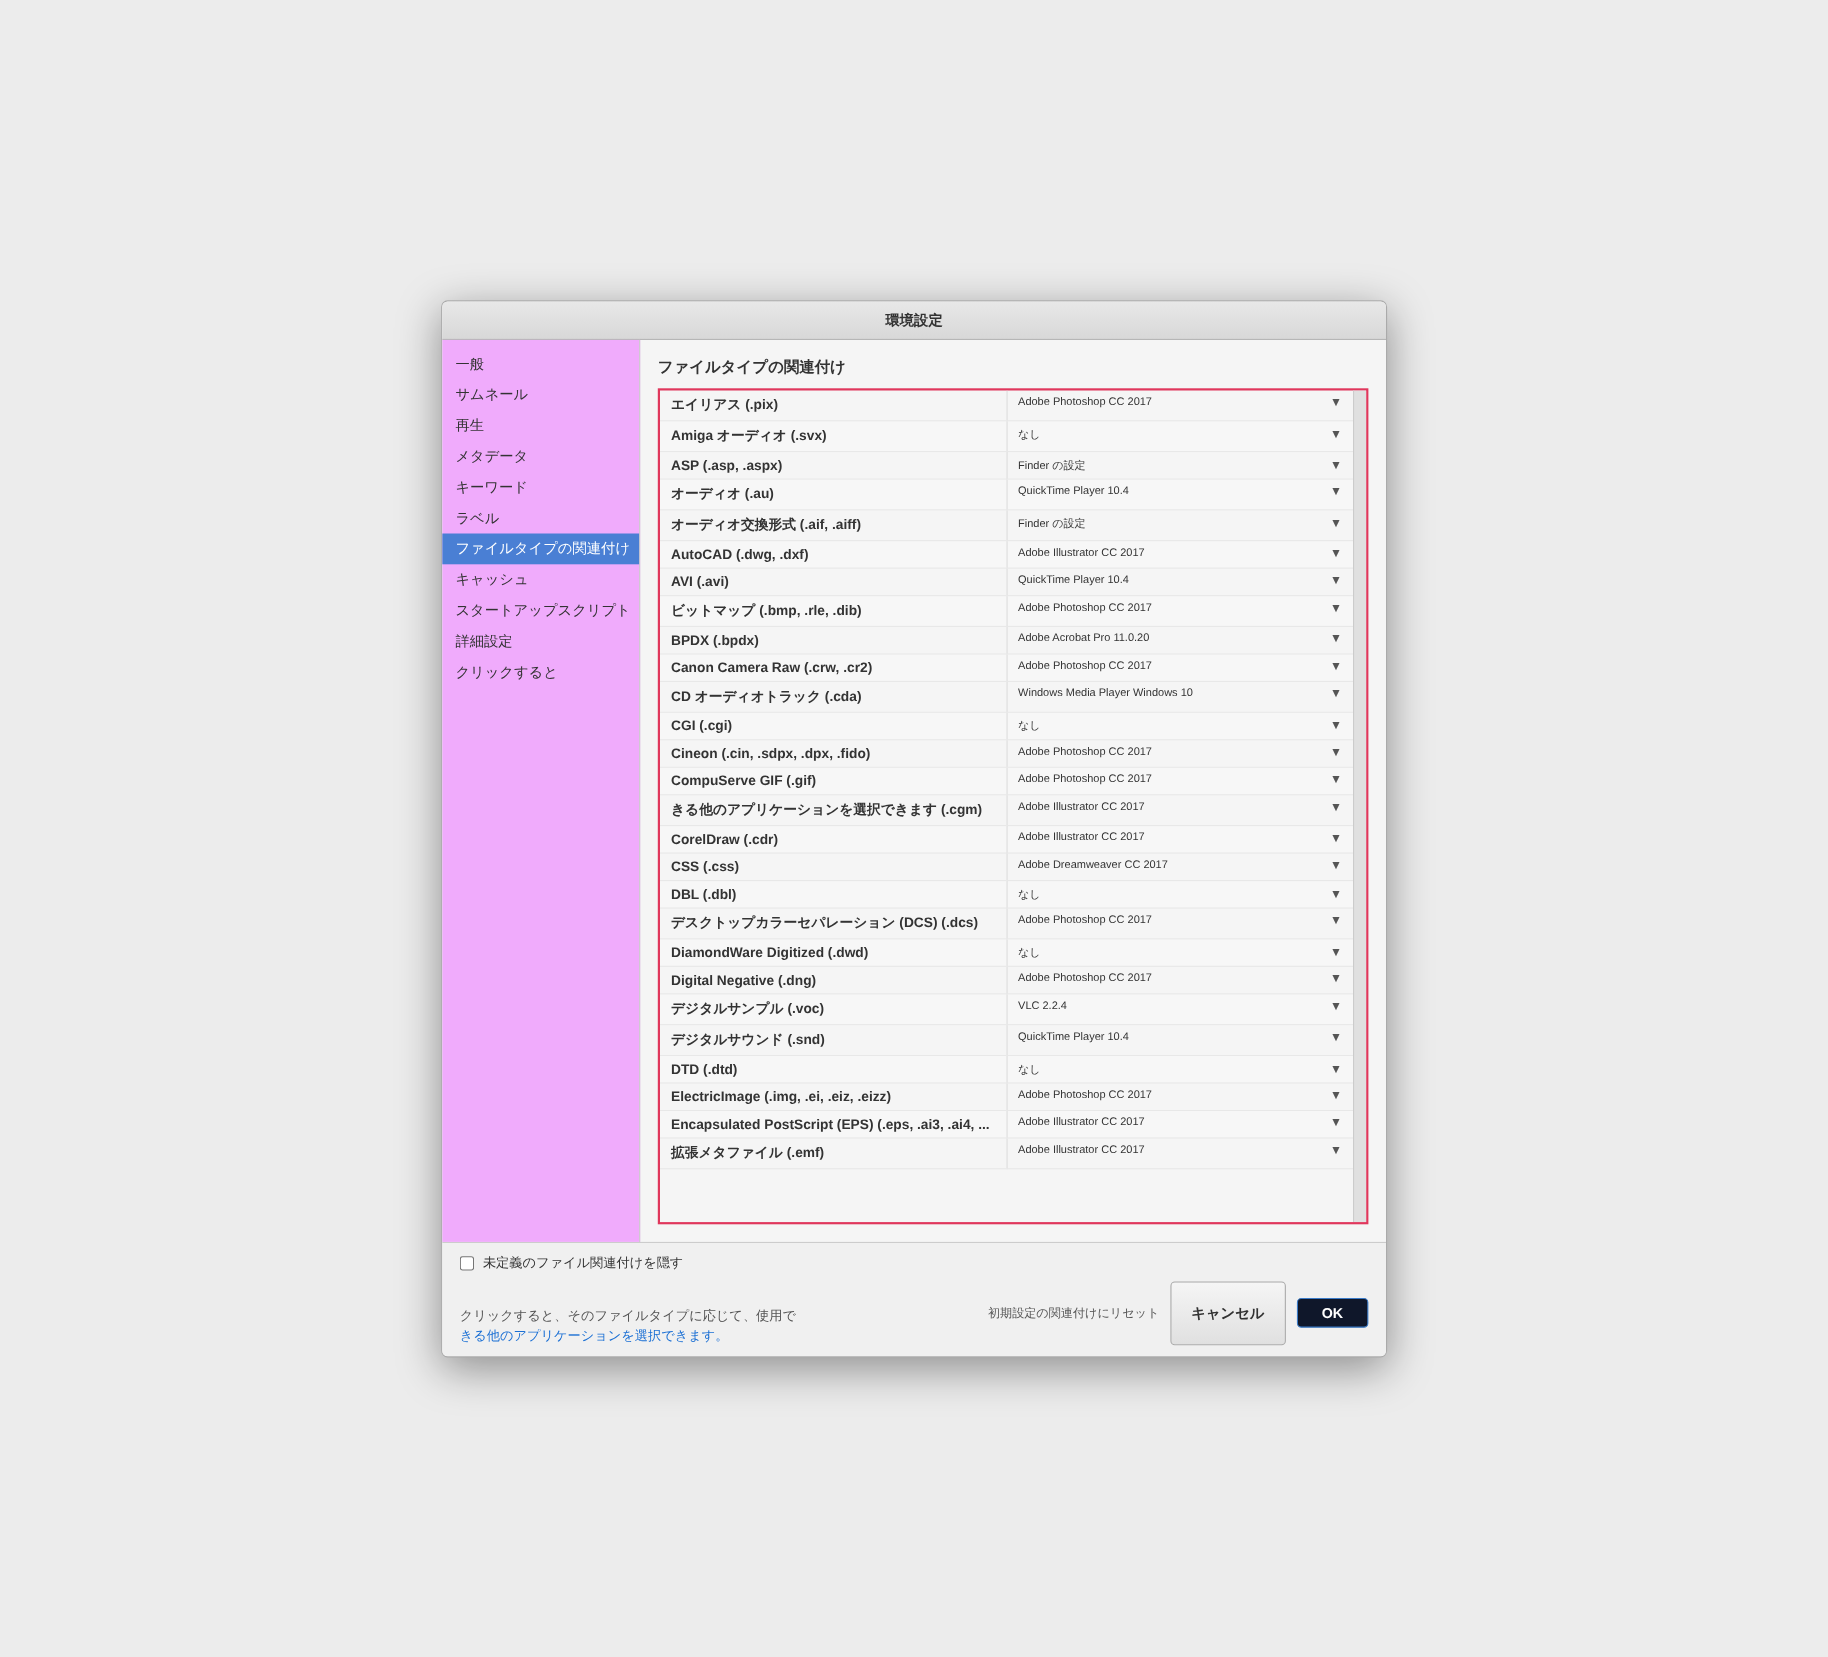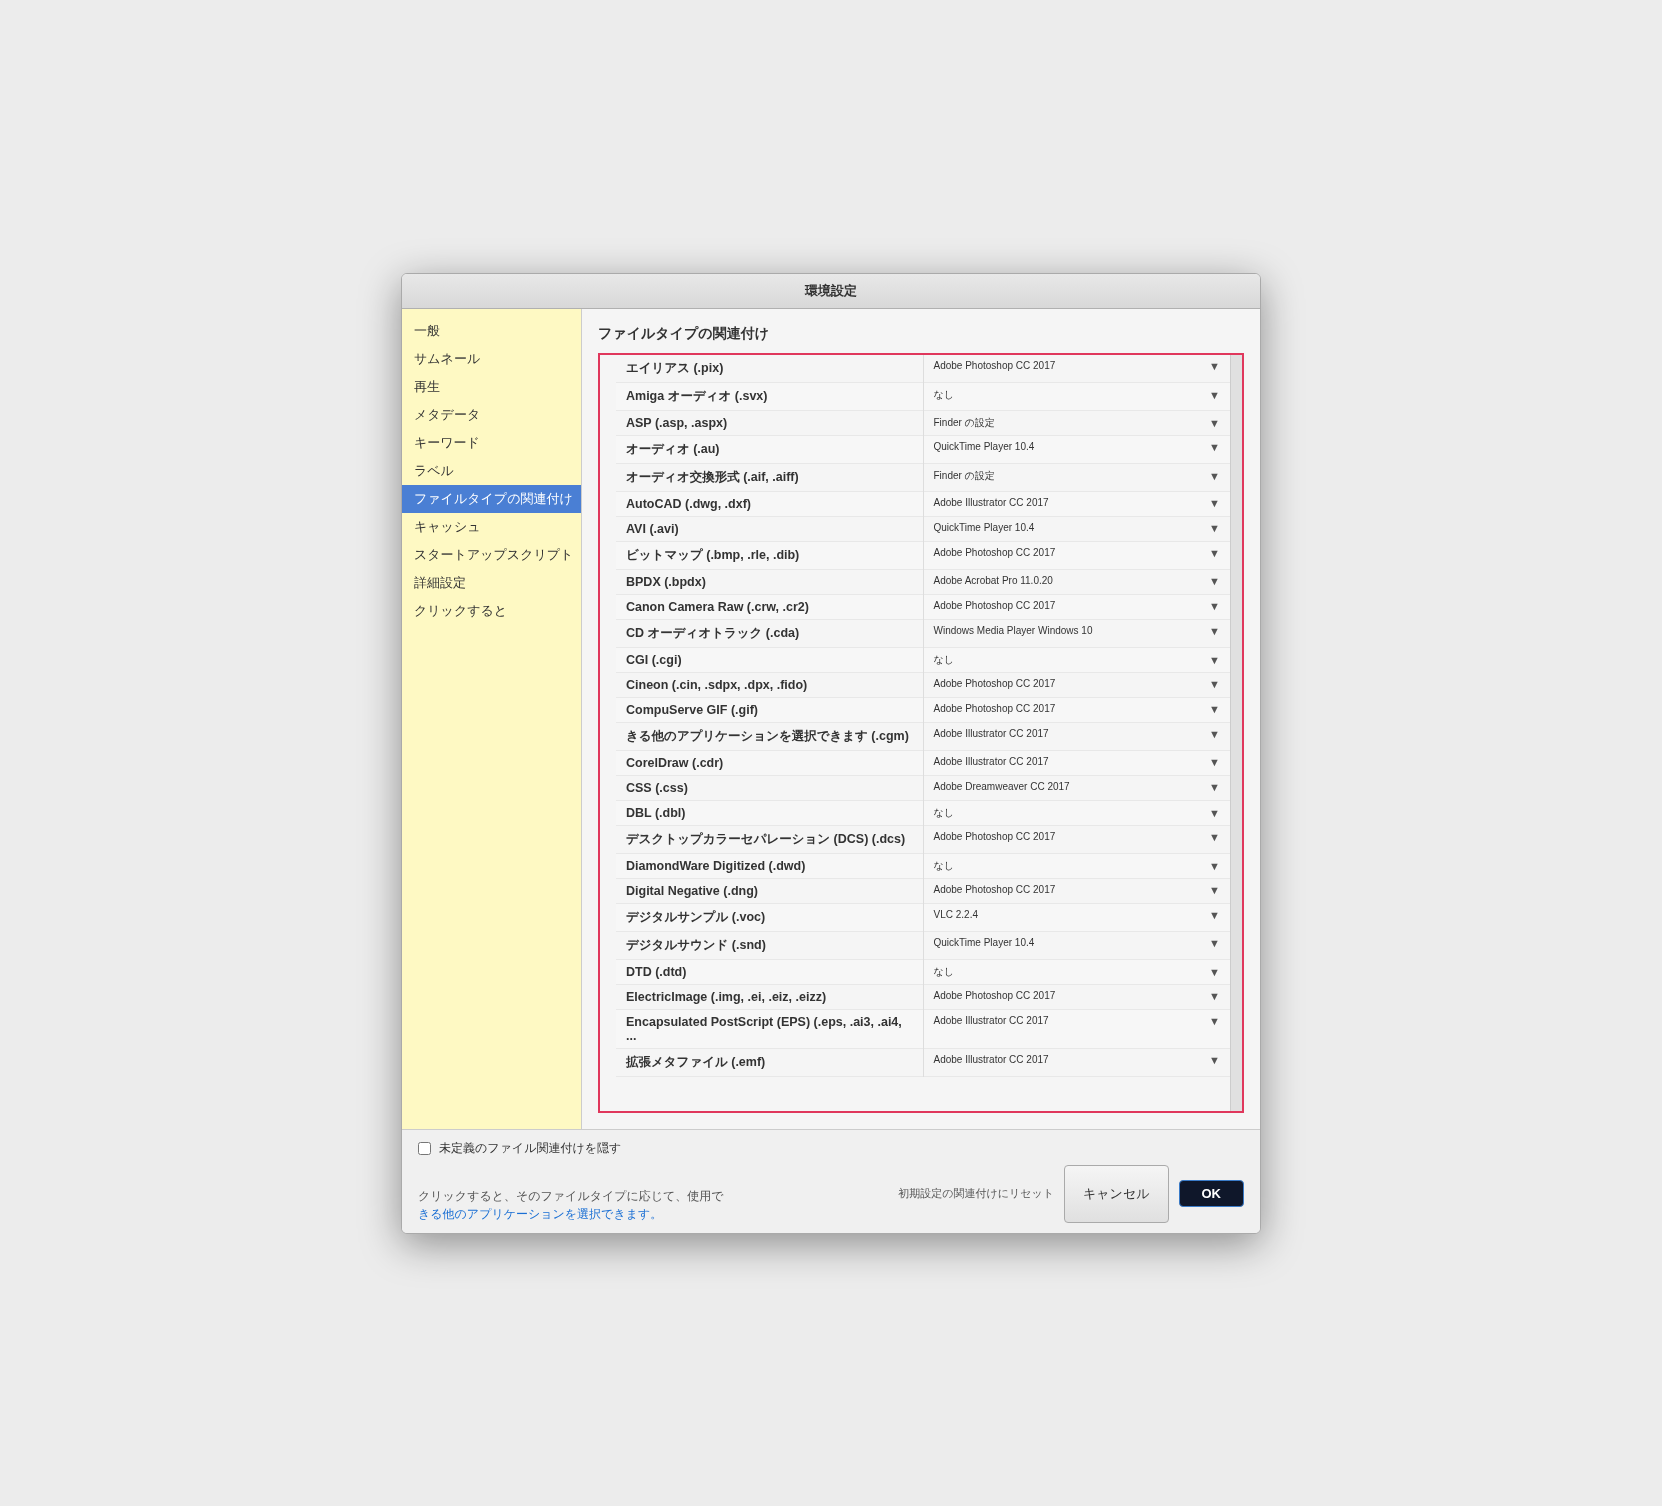--- a/index.html
+++ b/index.html
@@ -28,21 +28,21 @@
       font-size: 13px;
       font-weight: 600;
       color: #333;
     }
     .dialog-body {
       display: flex;
       height: 820px;
     }
     .sidebar {
       width: 180px;
-      background: #fef9c3;
+      background: #f0abfc;
       border-right: 1px solid #ccc;
       padding: 8px 0;
       flex-shrink: 0;
     }
     .sidebar-item {
       padding: 5px 12px;
       font-size: 13px;
       color: #333;
       cursor: pointer;
       white-space: nowrap;
@@ -154,20 +154,21 @@
       white-space: nowrap;
     }
     .btn-cancel {
       background: linear-gradient(to bottom, #f5f5f5, #e0e0e0);
       border: 1px solid #aaa;
       border-radius: 4px;
       padding: 19px 18px;
       font-size: 13px;
       cursor: pointer;
       color: #333;
+      font-weight: bold;
     }
     .btn-ok {
       background: #0f172a;
       border: 1px solid #3a7bc8;
       border-radius: 4px;
       padding: 5px 22px;
       font-size: 13px;
       cursor: pointer;
       color: white;
       font-weight: 600;
@@ -179,21 +180,20 @@
     }
     .table-wrapper {
       display: flex;
       flex: 1;
       overflow: hidden;
       border: 2px solid #e0375c;
     }
     .table-scroll {
       flex: 1;
       overflow-y: auto;
-      padding-left: 16px;
     }
   </style>
 </head>
 <body>
 
 <div class="dialog">
   <div class="title-bar">
     <span>環境設定</span>
   </div>
   <div class="dialog-body">

